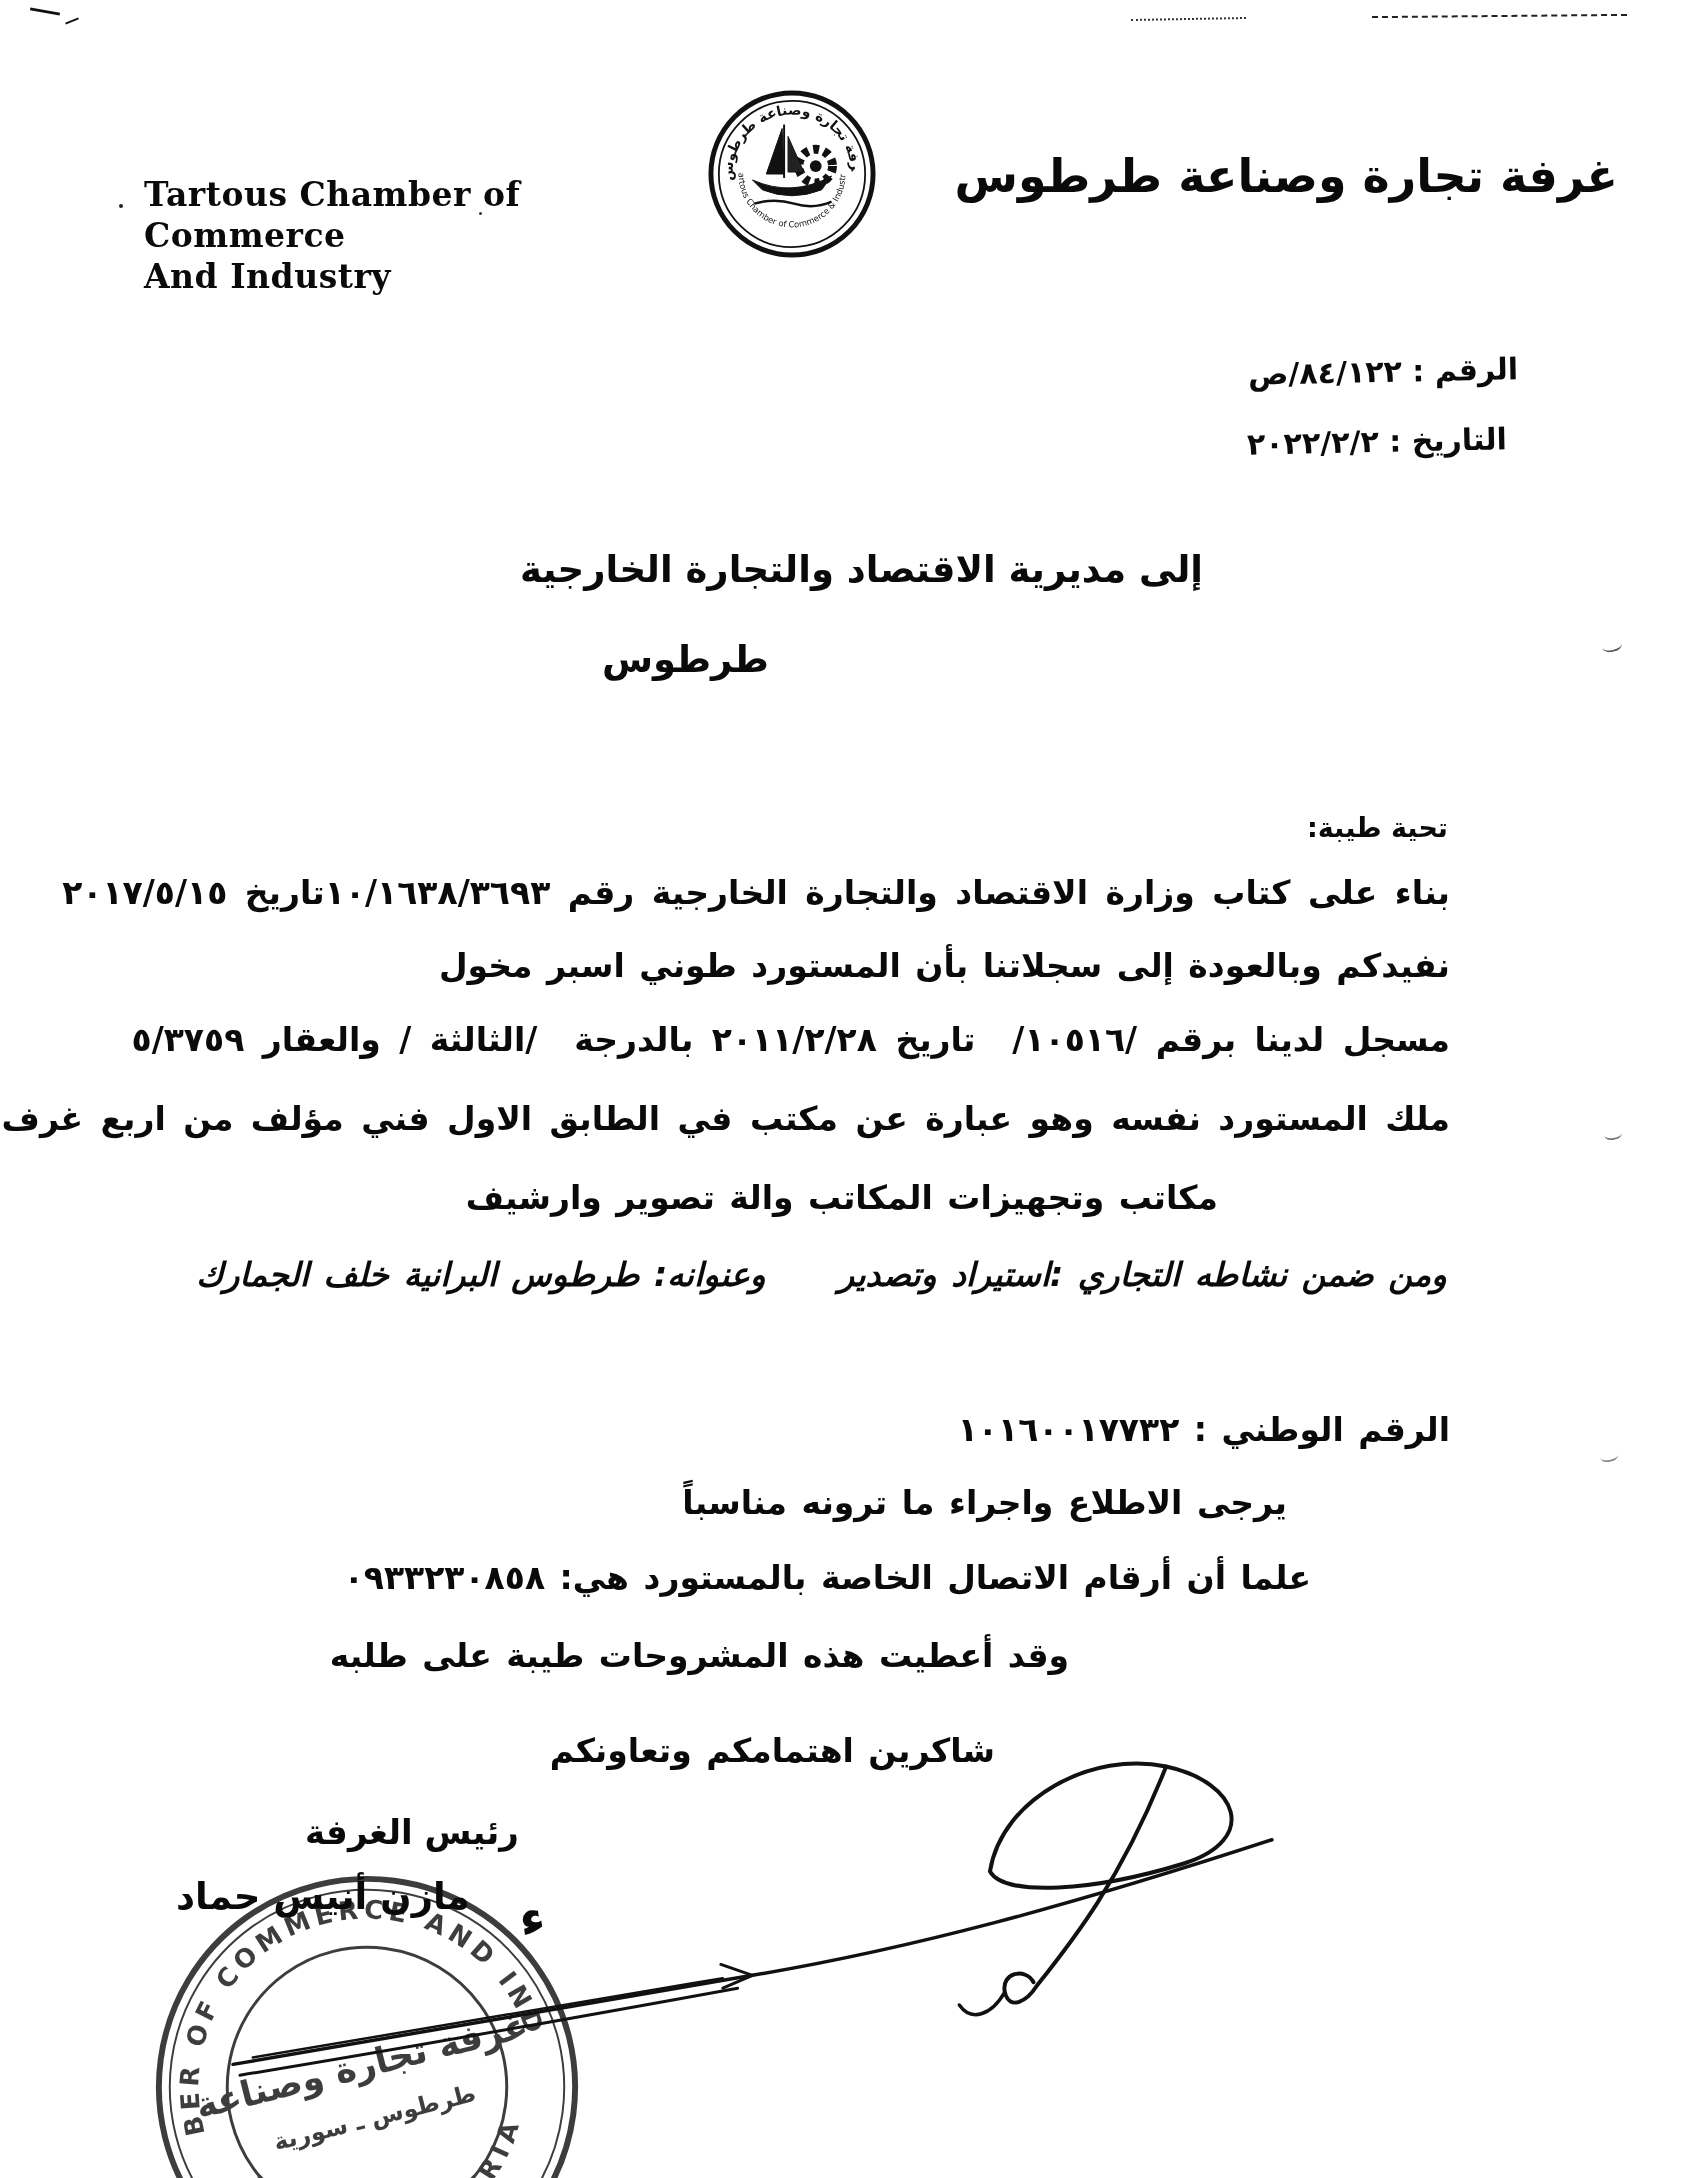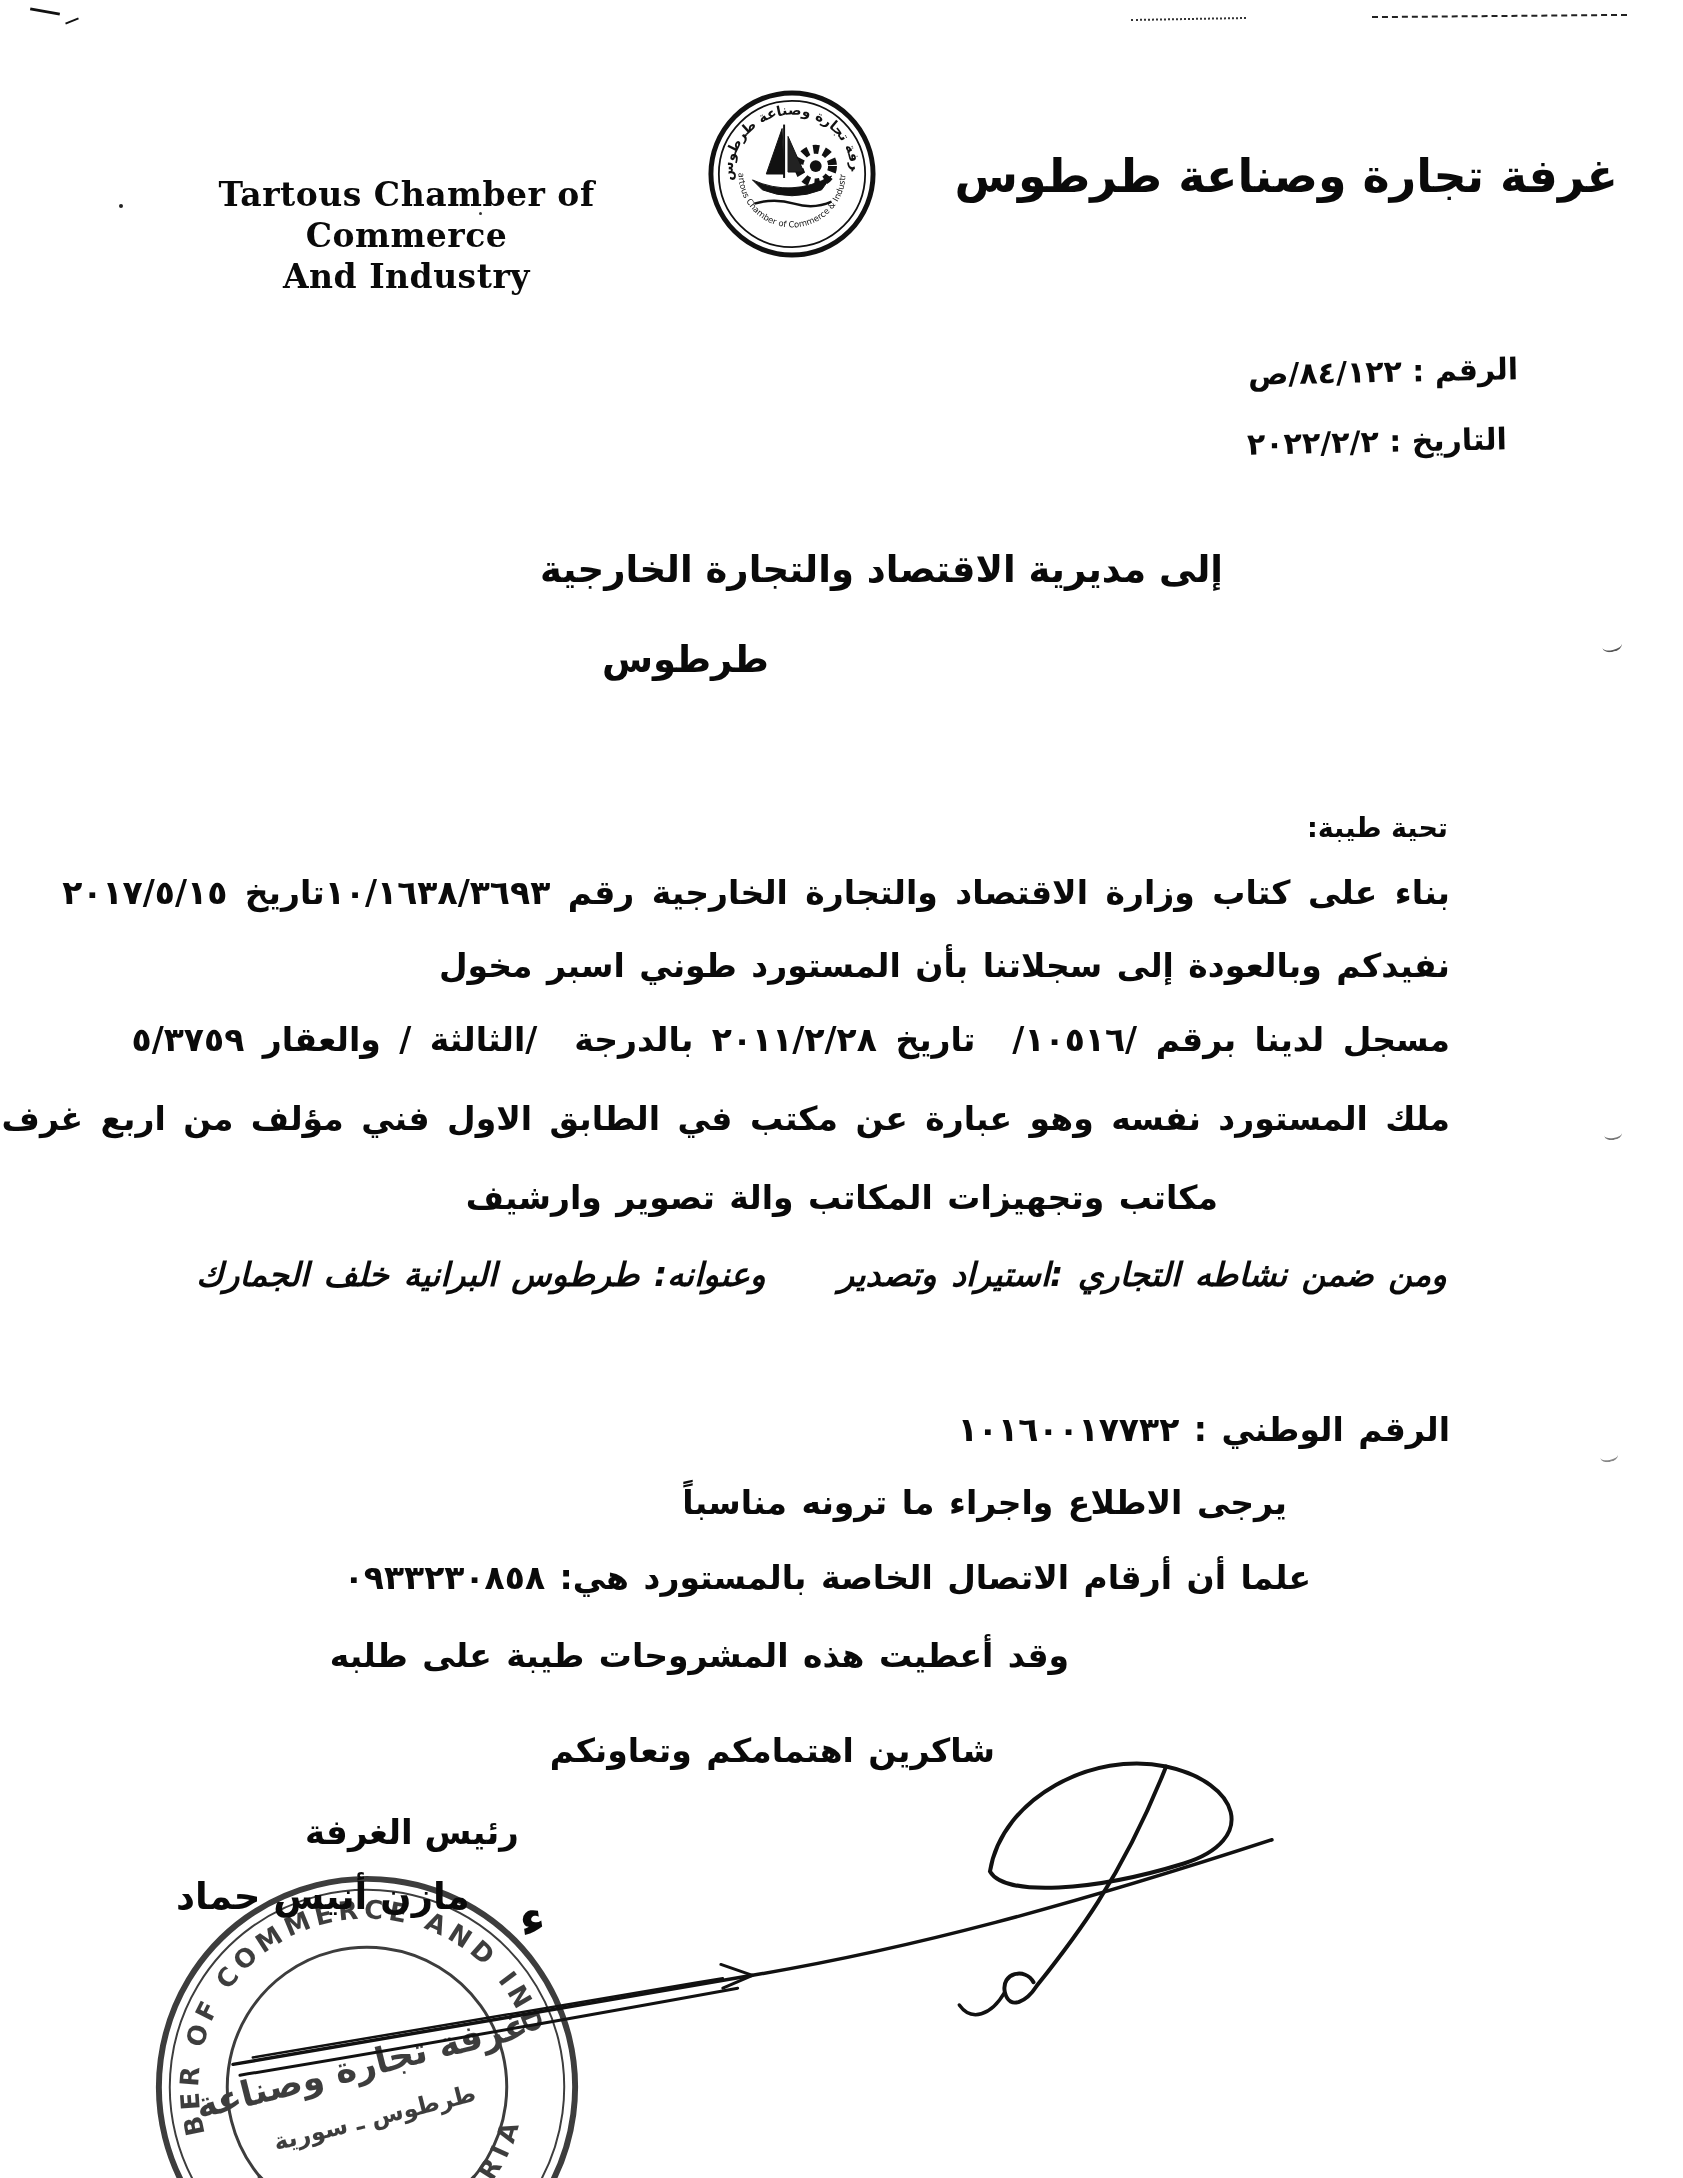--- a/index.html
+++ b/index.html
@@ -1,21 +1,21 @@
 <!DOCTYPE html>
 <html><head>
 <meta charset="utf-8">
 <style>
   html,body{margin:0;padding:0;background:#888;}
   #page{position:relative;width:1683px;height:2178px;background:#fff;margin:0 auto;
         overflow:hidden;color:#0a0a0a;font-family:"DejaVu Sans",sans-serif;}
   .abs{position:absolute;}
   .ar{direction:rtl;white-space:nowrap;}
   .en-head{font-family:"DejaVu Serif",serif;font-weight:bold;font-size:33px;line-height:41px;
-           text-align:center;letter-spacing:0.5px;}
+           letter-spacing:0.5px;}
   .ar-title{font-size:46px;font-weight:bold;letter-spacing:1px;}
   .hand{font-size:30px;font-weight:600;transform:rotate(-1.2deg);}
   .addr{font-size:37px;font-weight:bold;}
   .bodyline{font-size:33px;font-weight:bold;word-spacing:3px;}
   .greet{font-size:27px;font-weight:bold;}
   .sign-title{font-size:34px;font-weight:bold;}
   .sign-name{font-size:37px;font-weight:bold;letter-spacing:1px;}
   .mark{font-size:50px;font-weight:bold;transform:rotate(-8deg);}
   .artifact{position:absolute;}
   svg text{font-family:"DejaVu Sans",sans-serif;}
@@ -66,21 +66,21 @@
       <path d="M48 94 Q 88 112 128 90 L 118 104 Q 88 116 58 104 Z" stroke-width="1"></path>
       <path d="M50 118 Q 70 112 90 118 Q 110 124 128 116" fill="none" stroke-width="2.5"></path>
     </g>
   </svg>
 
   <div class="abs ar ar-title" style="right:65px;top:149px;">غرفة تجارة وصناعة طرطوس</div>
 
   <div class="abs ar hand" style="right:165px;top:354px;">الرقم : ٨٤/١٢٢/ص</div>
   <div class="abs ar hand" style="right:176px;top:424px;">التاريخ : ٢٠٢٢/٢/٢</div>
 
-  <div class="abs ar addr" style="left:540px;top:548px;">إلى مديرية الاقتصاد والتجارة الخارجية</div>
+  <div class="abs ar addr" style="left:520px;top:548px;">إلى مديرية الاقتصاد والتجارة الخارجية</div>
   <div class="abs ar addr" style="left:602px;top:638px;">طرطوس</div>
 
   <div class="abs ar greet" style="right:235px;top:812px;">تحية طيبة:</div>
 
   <div class="abs ar bodyline" style="right:233px;top:873px;word-spacing:6px;">بناء على كتاب وزارة الاقتصاد والتجارة الخارجية رقم ١٠/١٦٣٨/٣٦٩٣تاريخ ٢٠١٧/٥/١٥</div>
   <div class="abs ar bodyline" style="right:233px;top:946px;">نفيدكم وبالعودة إلى سجلاتنا بأن المستورد طوني اسبر مخول</div>
   <div class="abs ar bodyline" style="right:233px;top:1020px;word-spacing:7px;">مسجل لدينا برقم /١٠٥١٦/&nbsp; تاريخ ٢٠١١/٢/٢٨ بالدرجة &nbsp;/الثالثة / والعقار ٥/٣٧٥٩</div>
   <div class="abs ar bodyline" style="right:233px;top:1099px;word-spacing:6px;">ملك المستورد نفسه وهو عبارة عن مكتب في الطابق الاول فني مؤلف من اربع غرف فيه</div>
   <div class="abs ar bodyline" style="right:465px;top:1178px;">مكاتب وتجهيزات المكاتب والة تصوير وارشيف</div>
   <div class="abs ar bodyline" style="right:236px;top:1255px;font-style:italic;">ومن ضمن نشاطه التجاري :استيراد وتصدير&nbsp;&nbsp;&nbsp;&nbsp;&nbsp;وعنوانه: طرطوس البرانية خلف الجمارك</div>

